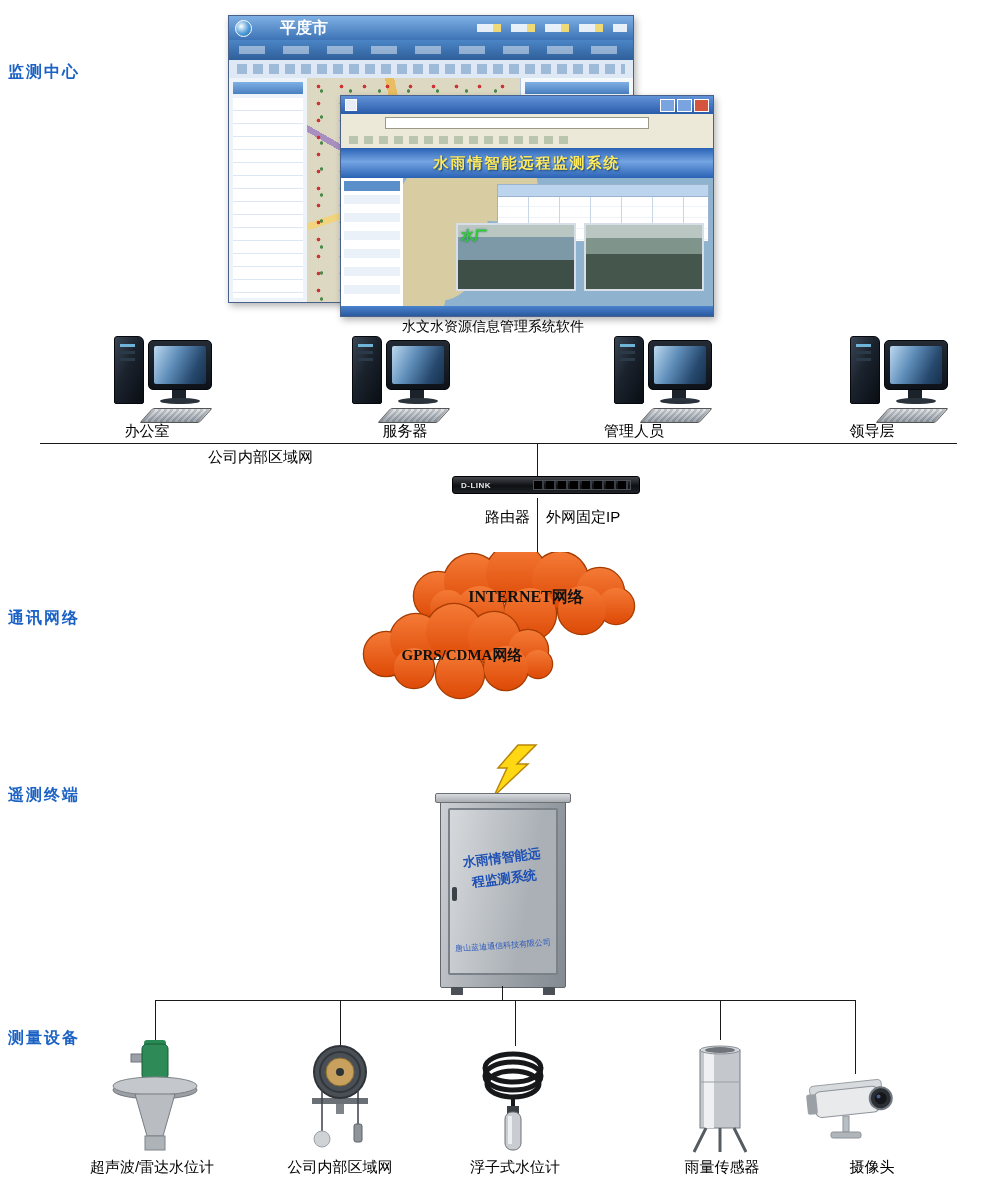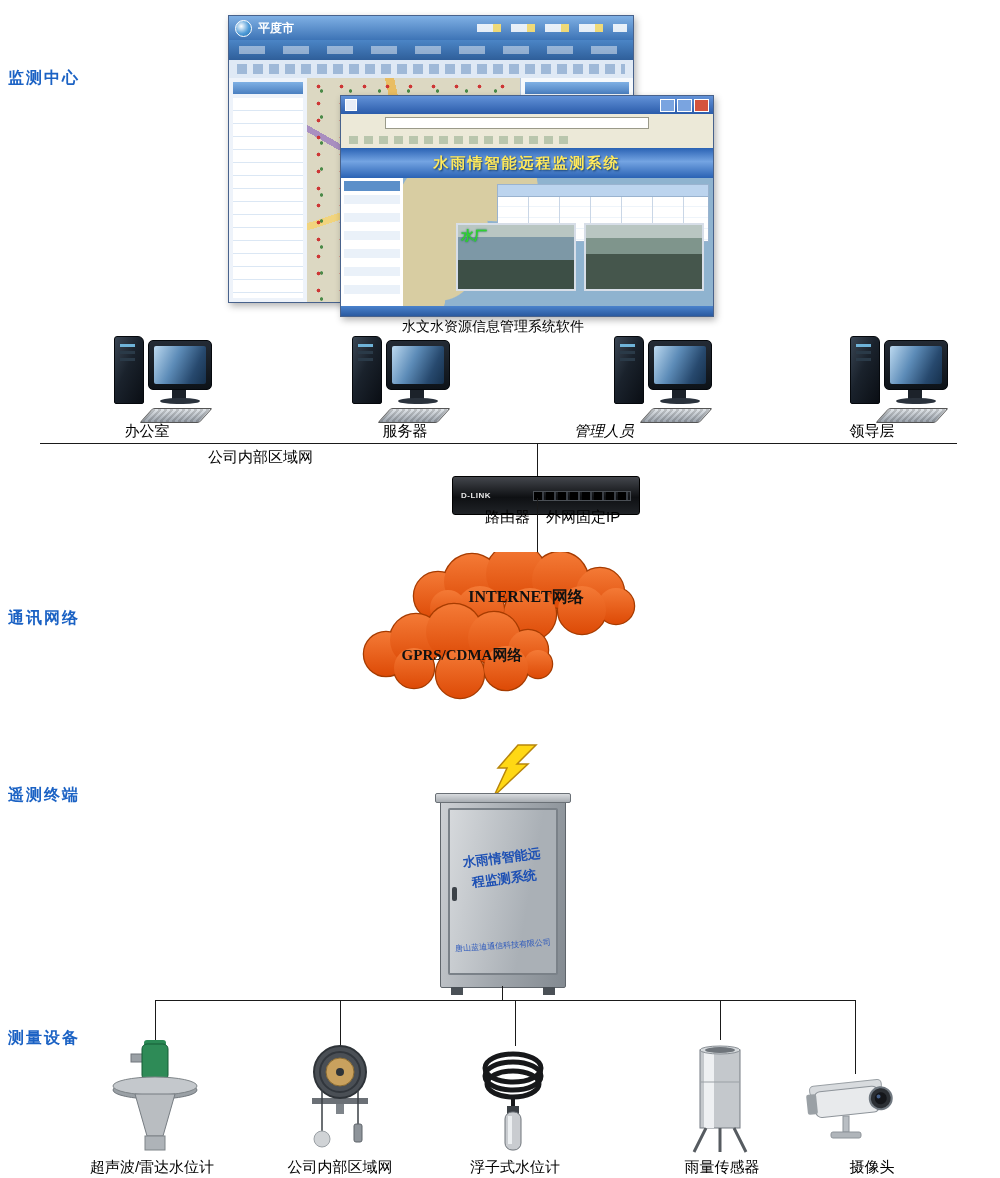--- a/index.html
+++ b/index.html
@@ -11,21 +11,21 @@
   .section-label{position:absolute;color:#1b62c4;font-size:16px;letter-spacing:2px;font-weight:bold;}
   .node-label{position:absolute;transform:translateX(-50%);font-size:15px;white-space:nowrap;}
   .plain-label{position:absolute;font-size:15px;white-space:nowrap;}
 
   
   .win{position:absolute;border:1px solid #48628c;background:#fff;box-shadow:2px 3px 7px rgba(0,0,0,.3);}
   .wa-title{position:absolute;left:0;top:0;right:0;height:24px;background:linear-gradient(#7fb0e4,#3d74b6);
             display:flex;align-items:center;padding:0 6px;border-bottom:1px solid #2a557e;}
   .wa-logo{width:15px;height:15px;border-radius:50%;border:1px solid #fff;margin-right:6px;
            background:radial-gradient(circle at 35% 35%,#fff,#4f9bd8 55%,#1f6aa8);}
-  .wa-title-text{color:#fff;font-weight:bold;font-size:12px;}
+  .wa-title-text{color:#fff;font-weight:bold;font-size:16px;margin-left:22px;}
   .wa-links{margin-left:auto;width:150px;height:8px;
             background:repeating-linear-gradient(90deg,rgba(255,255,255,.85) 0 16px,rgba(255,225,110,.9) 16px 24px,transparent 24px 34px);}
   .wa-menu{position:absolute;left:0;top:24px;right:0;height:20px;background:linear-gradient(#4b85c6,#2f5f9a);}
   .wa-menu::after{content:"";position:absolute;left:10px;right:10px;top:6px;bottom:6px;
             background:repeating-linear-gradient(90deg,rgba(255,255,255,.45) 0 26px,transparent 26px 44px);}
   .wa-tools{position:absolute;left:0;top:44px;right:0;height:18px;background:#dfe9f5;border-bottom:1px solid #aabdd6;}
   .wa-tools::after{content:"";position:absolute;left:8px;right:8px;top:4px;bottom:4px;
             background:repeating-linear-gradient(90deg,#9fb9d8 0 10px,transparent 10px 16px);}
   .wa-side{position:absolute;left:0;top:62px;width:78px;bottom:0;background:#eef3fa;border-right:1px solid #b4c6dd;}
   .wa-side::before{content:"";position:absolute;left:4px;right:4px;top:4px;height:12px;background:linear-gradient(#7fb0e4,#4a7fc0);}
@@ -91,21 +91,21 @@
             background:linear-gradient(#232a34,#0d1218);padding:5px;box-sizing:border-box;}
   .pc-screen{width:100%;height:100%;border-radius:2px;
             background:linear-gradient(115deg,#bcd9f0 0%,#5d8cb8 40%,#27496e 75%,#16304c 100%);}
   .pc-stand{position:absolute;left:60px;top:54px;width:14px;height:9px;background:#1c222a;}
   .pc-base{position:absolute;left:48px;top:62px;width:40px;height:6px;background:#2a323c;border-radius:50%/60%;}
   .pc-kb{position:absolute;left:34px;top:72px;width:58px;height:13px;border:1px solid #555;border-radius:2px;
          transform:skewX(-42deg);
          background:repeating-linear-gradient(90deg,rgba(0,0,0,.15) 0 3px,transparent 3px 6px),linear-gradient(#e2e6ea,#9aa2ab);}
 
   
-  .router{position:absolute;width:188px;height:39px;border:1px solid #000;border-radius:3px;display:flex;align-items:center;
+  .router{position:absolute;width:188px;height:18px;border:1px solid #000;border-radius:3px;display:flex;align-items:center;
           padding:0 8px;box-sizing:border-box;background:linear-gradient(#43464c,#0e1013 55%,#202327);}
   .router-brand{color:#e8e8e8;font-size:8px;font-weight:bold;letter-spacing:.5px;}
   .router-ports{margin-left:auto;width:96px;height:8px;border:1px solid #4a4f55;
           background:repeating-linear-gradient(90deg,#000 0 8px,#3a3f46 8px 10px,transparent 10px 12px);}
 
   
   .cabinet{position:absolute;width:124px;height:186px;border:1px solid #5f656b;border-radius:2px;
            background:linear-gradient(100deg,#cdd0d4,#9fa5ab 55%,#838a91);}
   .cab-top{position:absolute;left:-6px;top:-8px;width:134px;height:8px;border:1px solid #6a7076;border-radius:2px;
            background:linear-gradient(#d8dbde,#a8adb2);}
@@ -119,21 +119,21 @@
   .cab-leg.l{left:10px;}.cab-leg.r{right:10px;}
 
   .dev-label{position:absolute;transform:translateX(-50%);font-size:15px;white-space:nowrap;}
   .caption{position:absolute;font-size:14px;}
 </style>
 </head>
 <body>
 
 <div id="canvas">
 
-  <div class="section-label" style="left:8px;top:62px;margin-top:6px;">监测中心</div>
+  <div class="section-label" style="left:8px;top:62px;">监测中心</div>
   <div class="section-label" style="left:8px;top:608px;text-align:center;">通讯网络</div>
   <div class="section-label" style="left:8px;top:785px;">遥测终端</div>
   <div class="section-label" style="left:8px;top:1028px;">测量设备</div>
 
   <div class="win" style="left:228px;top:15px;width:404px;height:286px;z-index:1;">
     <div class="wa-title">
       <span class="wa-logo"></span>
       <span class="wa-title-text">平度市</span>
       <span class="wa-links"></span>
     </div>
@@ -206,21 +206,21 @@
     <div class="pc-monitor">
         <div class="pc-screen"></div>
       </div>
     <div class="pc-stand"></div>
     <div class="pc-base"></div>
     <div class="pc-kb"></div>
   </div>
 
   <div class="node-label" style="left:147px;top:422px;">办公室</div>
   <div class="node-label" style="left:393px;top:422px;margin-left:12px;">服务器</div>
-  <div class="node-label" style="left:604px;top:422px;font-style:italic;">管理人员</div>
+  <div class="node-label" style="left:634px;top:422px;">管理人员</div>
   <div class="node-label" style="left:872px;top:422px;">领导层</div>
 
   <div class="hl" style="left:40px;top:443px;width:917px;"></div>
   <div class="plain-label" style="left:208px;top:448px;">公司内部区域网</div>
 
   <div class="vl" style="left:537px;top:443px;height:33px;"></div>
   <div class="router" style="left:452px;top:476px;">
     <span class="router-brand">D-LINK</span>
     <span class="router-ports"></span>
   </div>

